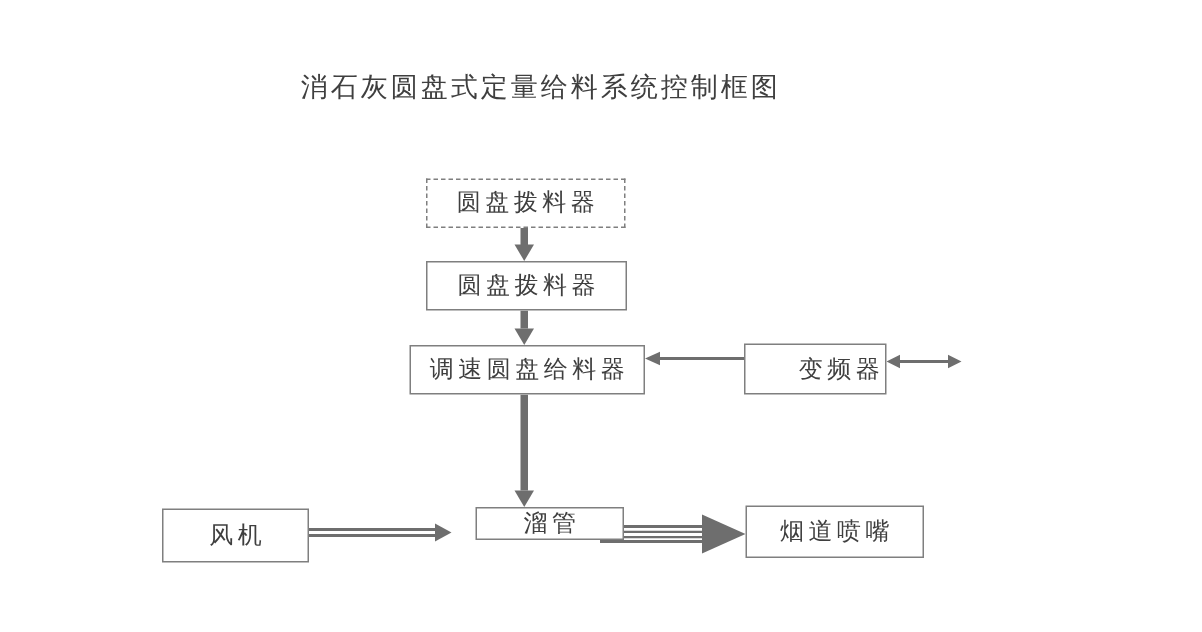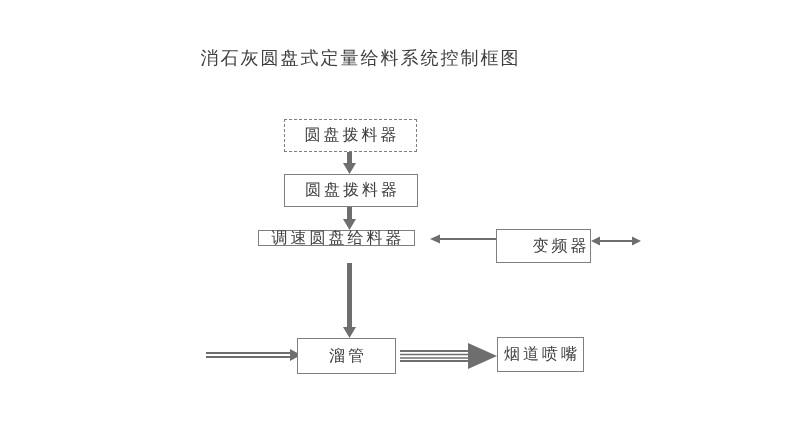--- a/index.html
+++ b/index.html
@@ -28,26 +28,26 @@
     display:flex;align-items:center;justify-content:center;
     font-size:16px;
     letter-spacing:3px;
     text-indent:3px;
     color:#3f3f3f;
     white-space:nowrap;
   }
   .node.dashed{border:1px dashed #7f7f7f;}
   .n-storage {left:284px;top:119px;width:133px;height:33px;}
   .n-picker  {left:284px;top:174px;width:134px;height:33px;text-align:center;}
-  .n-feeder  {left:258px;top:230px;width:157px;height:16px;text-align:center;}
+  .n-feeder  {left:273px;top:230px;width:157px;height:33px;text-align:center;}
   .n-vfd     {left:496px;top:229px;width:95px; height:34px;padding-left:32px;}
   .n-control {left:641px;top:228px;width:104px;height:36px;}
   .n-fan     {left:108px;top:339px;width:98px; height:36px;}
-  .n-chute   {left:297px;top:338px;width:99px; height:36px;}
-  .n-nozzle  {left:497px;top:337px;width:87px; height:35px;}
+  .n-chute   {left:317px;top:338px;width:99px; height:22px;}
+  .n-nozzle  {left:497px;top:337px;width:119px; height:35px;}
 </style>
 </head>
 <body>
 
 <div id="canvas">
 
   <div class="title">消石灰圆盘式定量给料系统控制框图</div>
 
   <svg class="arrows" width="801" height="421" viewBox="0 0 801 421">
 
@@ -89,16 +89,17 @@
       <line x1="400" y1="358" x2="472" y2="358" stroke="#6e6e6e" stroke-width="1.5"></line>
       <line x1="400" y1="361" x2="472" y2="361" stroke="#6e6e6e" stroke-width="2"></line>
       <polygon points="497,356 468,343 468,369" fill="#6e6e6e"></polygon>
     </g>
   </svg>
 
   <div class="node dashed n-storage">圆盘拨料器</div>
   <div class="node n-picker">圆盘拨料器</div>
   <div class="node n-feeder">调速圆盘给料器</div>
   <div class="node n-vfd">变频器</div>
+  <div class="node n-fan">风机</div>
   <div class="node n-chute">溜管</div>
   <div class="node n-nozzle">烟道喷嘴</div>
 
 </div>
 
 </body></html>

